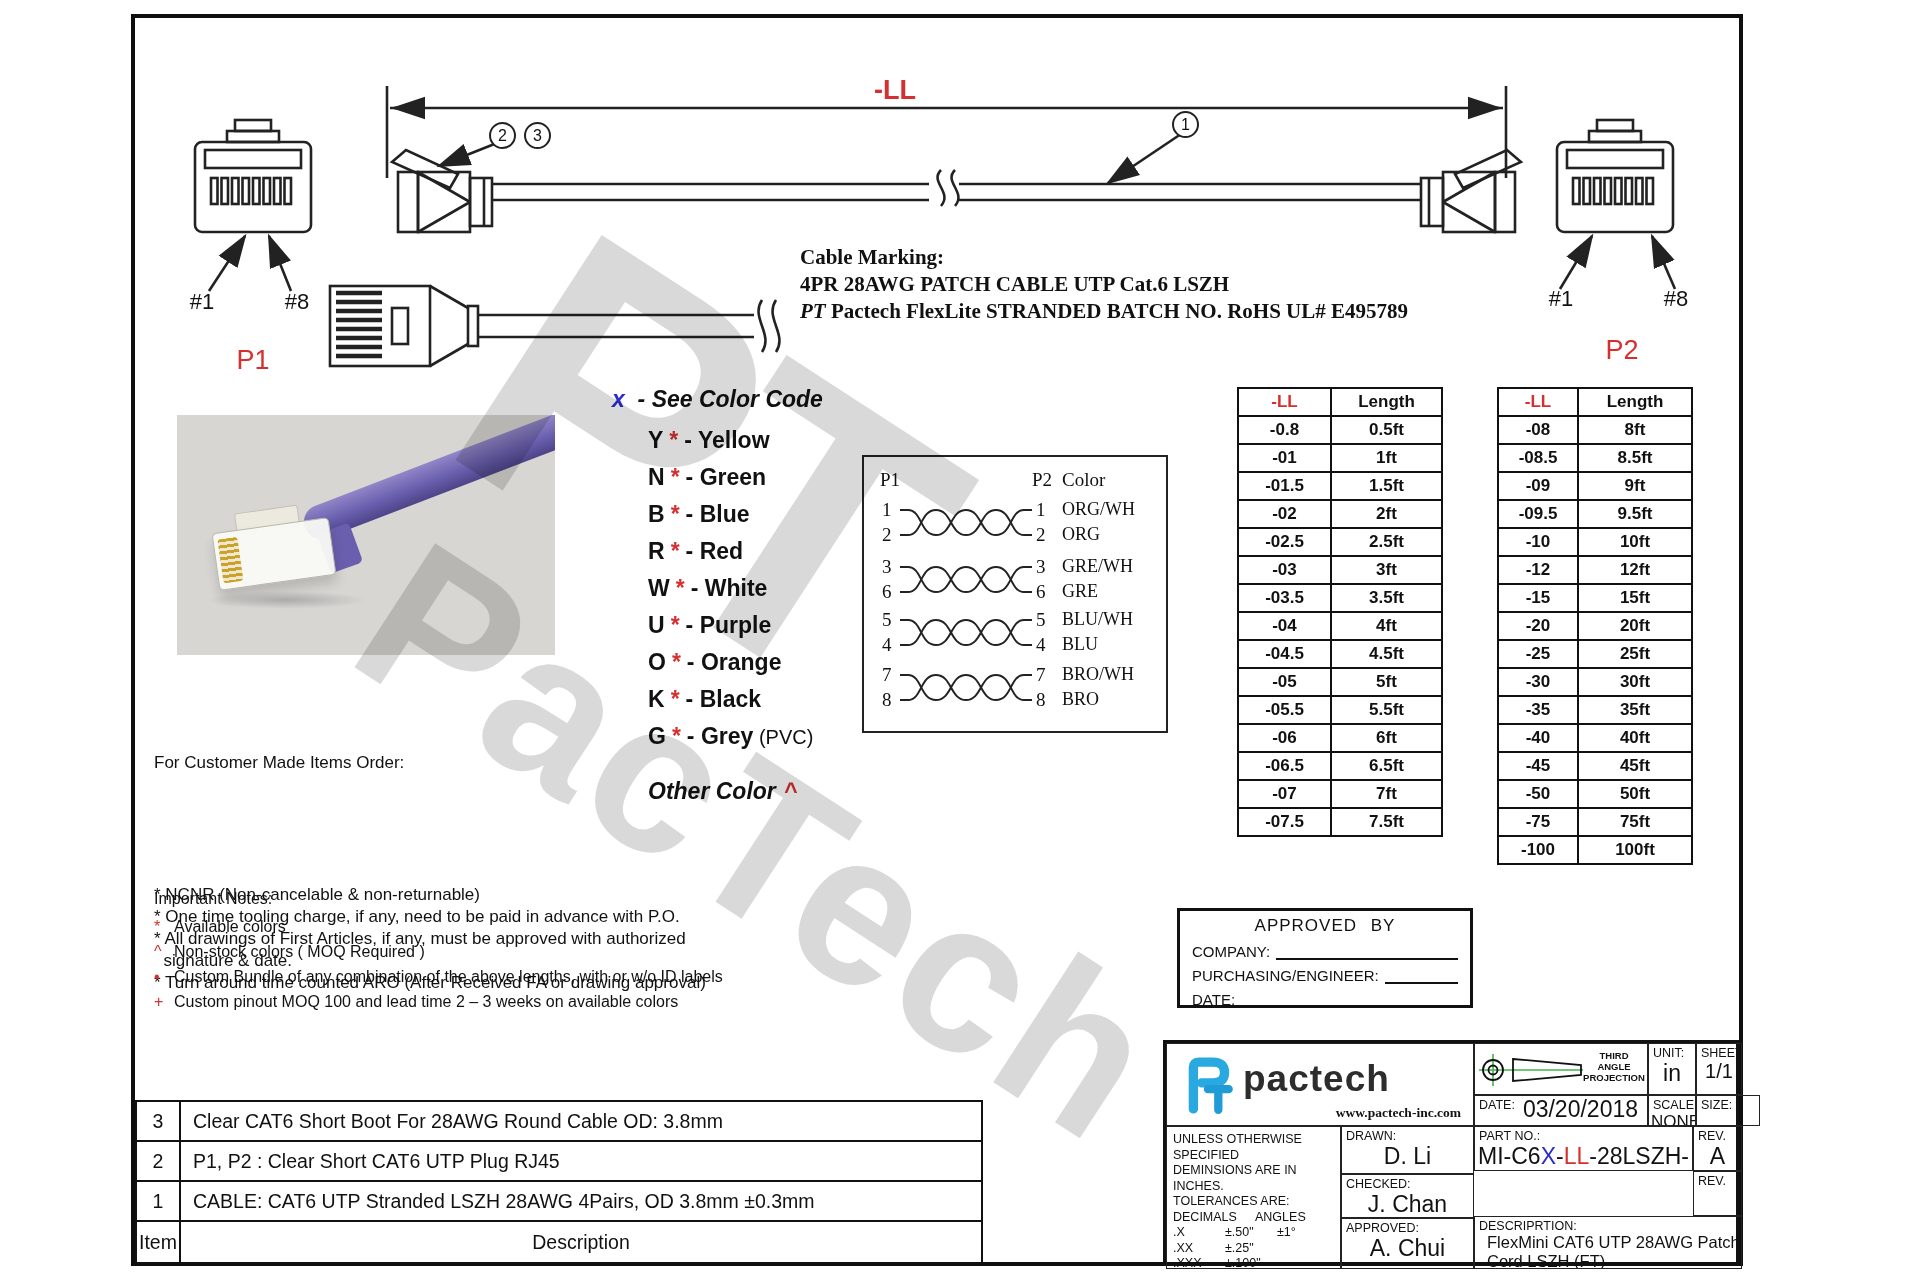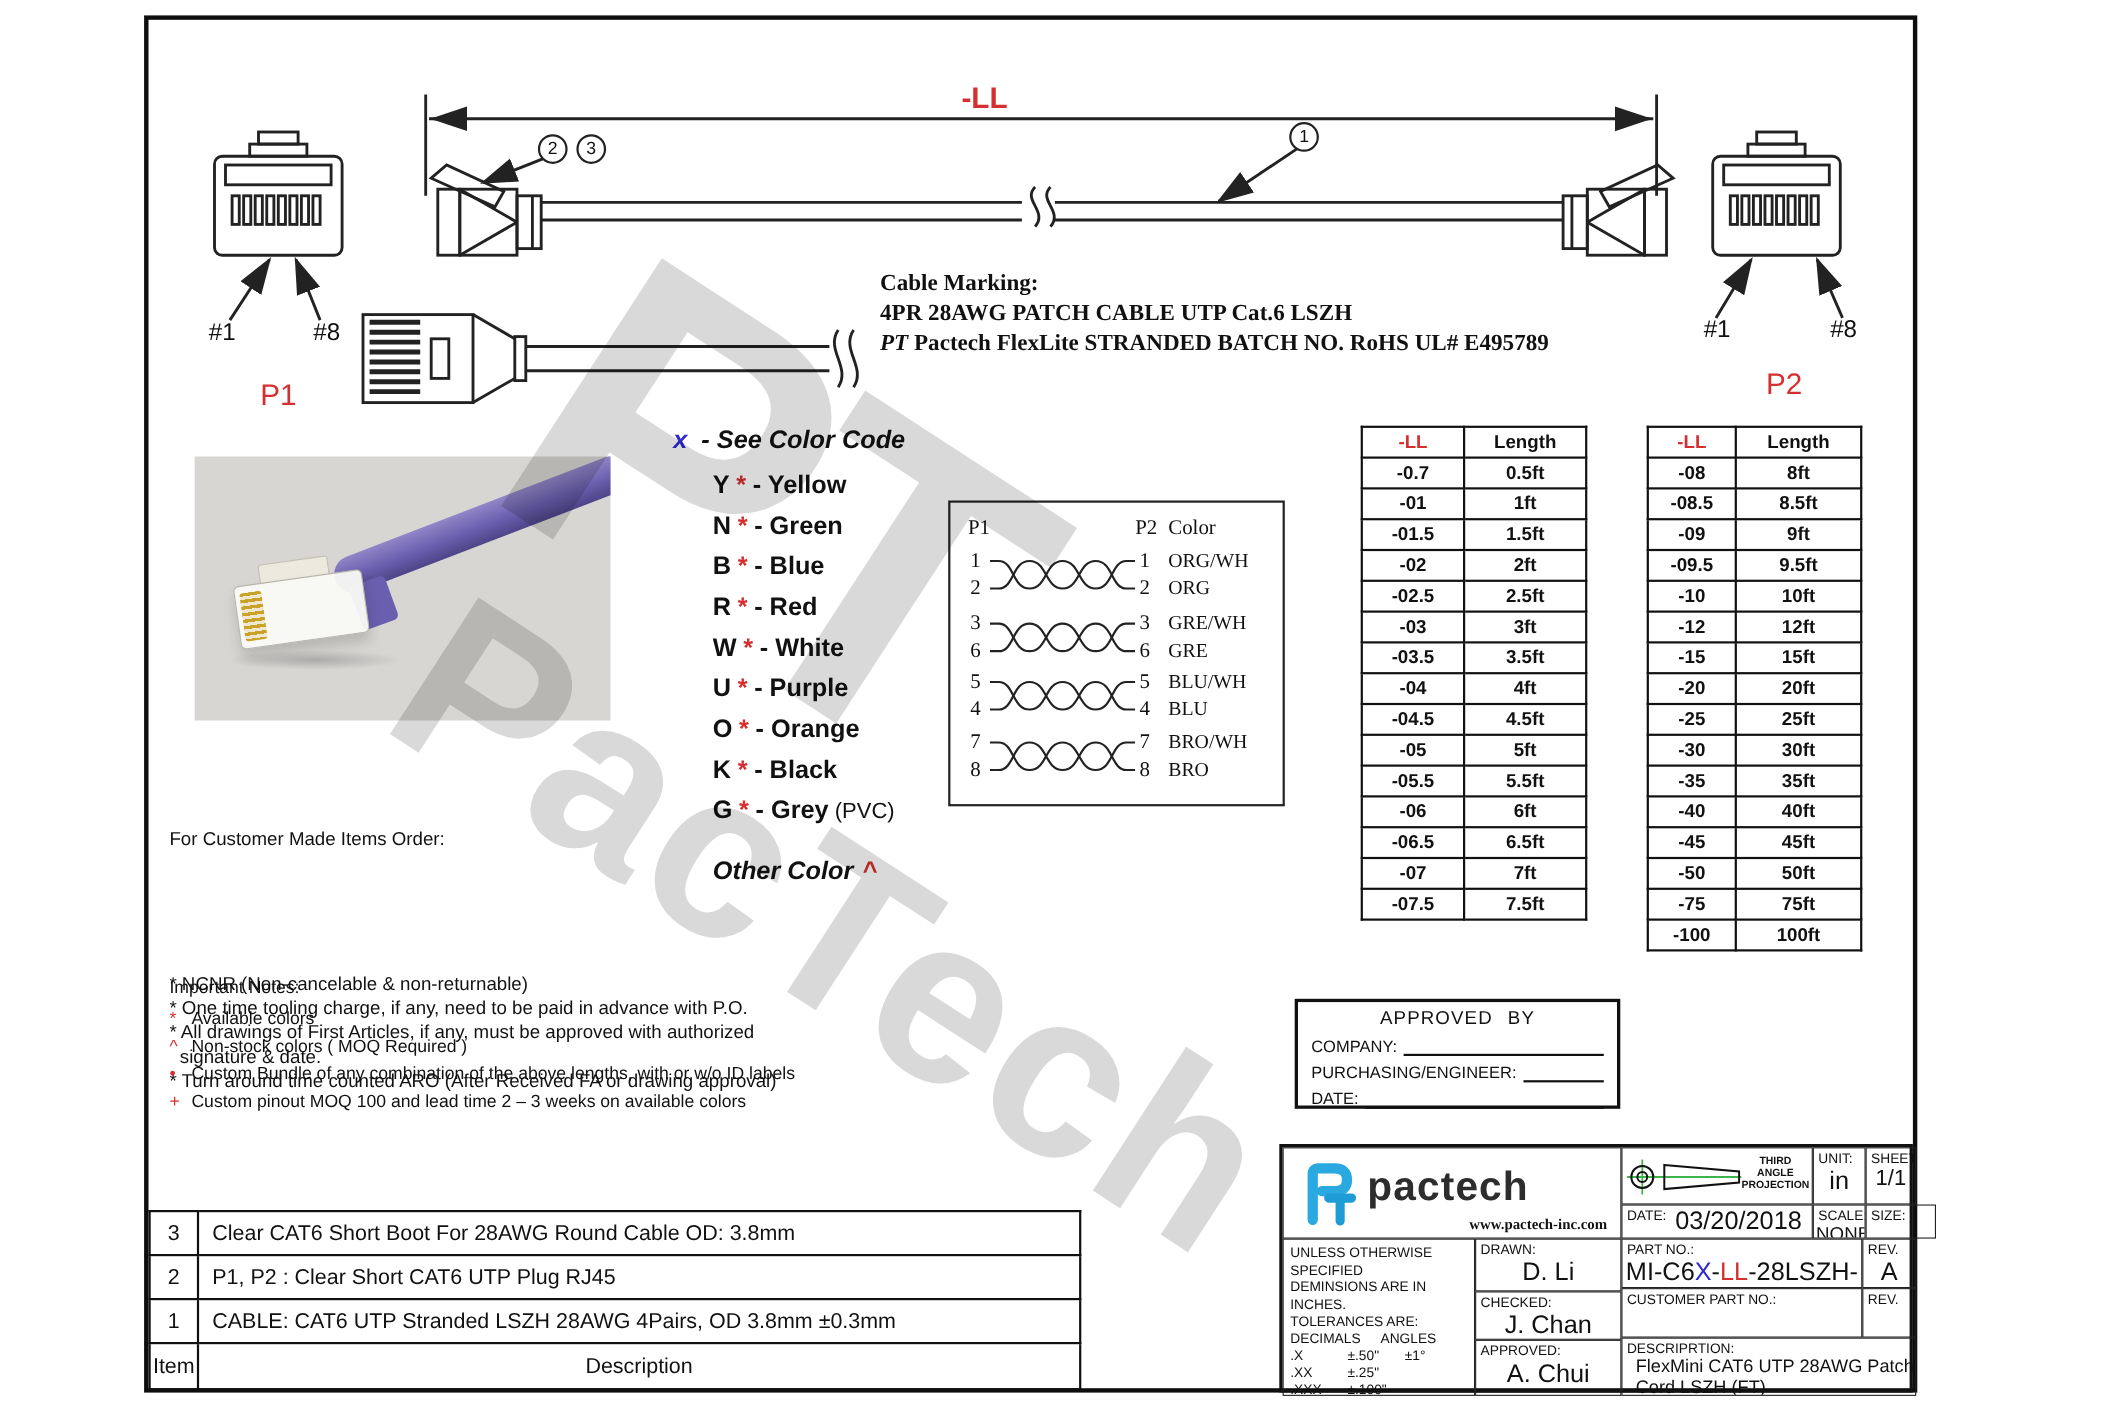--- a/index.html
+++ b/index.html
@@ -271,21 +271,21 @@
   <table class="len" id="len1">
     <thead>
         <tr>
       <th class="c1 red">-LL</th>
       <th>Length</th>
     </tr>
       </thead>
     <tbody>
 
     <tr>
-          <td class="c1">-0.7</td>
+          <td class="c1">-0.8</td>
           <td>0.5ft</td>
         </tr>
         <tr>
           <td class="c1">-01</td>
           <td>1ft</td>
         </tr>
         <tr>
           <td class="c1">-01.5</td>
           <td>1.5ft</td>
         </tr>
@@ -539,23 +539,20 @@
       <div class="lab">SIZE:</div>
     </div>
     <div class="cell" style="left:308px;top:83px;width:219px;height:45px">
       <div class="lab">PART NO.:</div>
       <div style="font-size:23px;text-align:center"><span>MI-C6</span><span class="blue">X</span><span>-</span><span class="red">LL</span><span>-28LSZH-F</span></div>
     </div>
     <div class="cell" style="left:527px;top:83px;width:49px;height:45px">
       <div class="lab">REV.</div>
       <div class="val-lg">A</div>
     </div>
-    <div class="cell" style="left:308px;top:128px;width:219px;height:45px">
-      <div class="lab">CUSTOMER PART NO.:</div>
-    </div>
     <div class="cell" style="left:527px;top:128px;width:49px;height:45px">
       <div class="lab">REV.</div>
     </div>
     <div class="cell" style="left:308px;top:173px;width:268px;height:53px">
       <div class="lab">DESCRIPRTION:</div>
       <div style="font-size:16.5px;padding-left:12px">FlexMini CAT6 UTP 28AWG Patch</div>
       <div style="font-size:16.5px;padding-left:12px">Cord LSZH (FT)</div>
     </div>
   </div>
 

